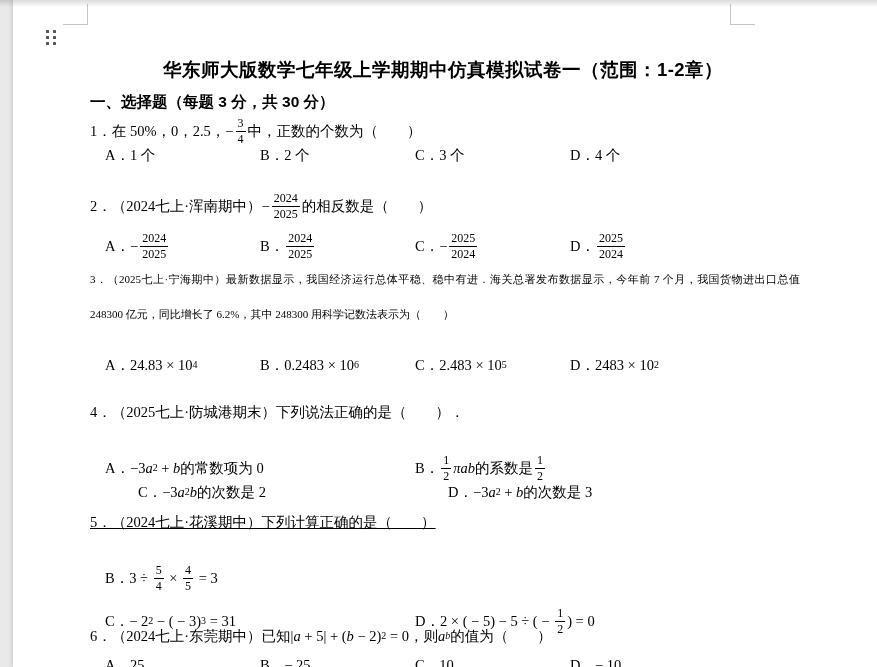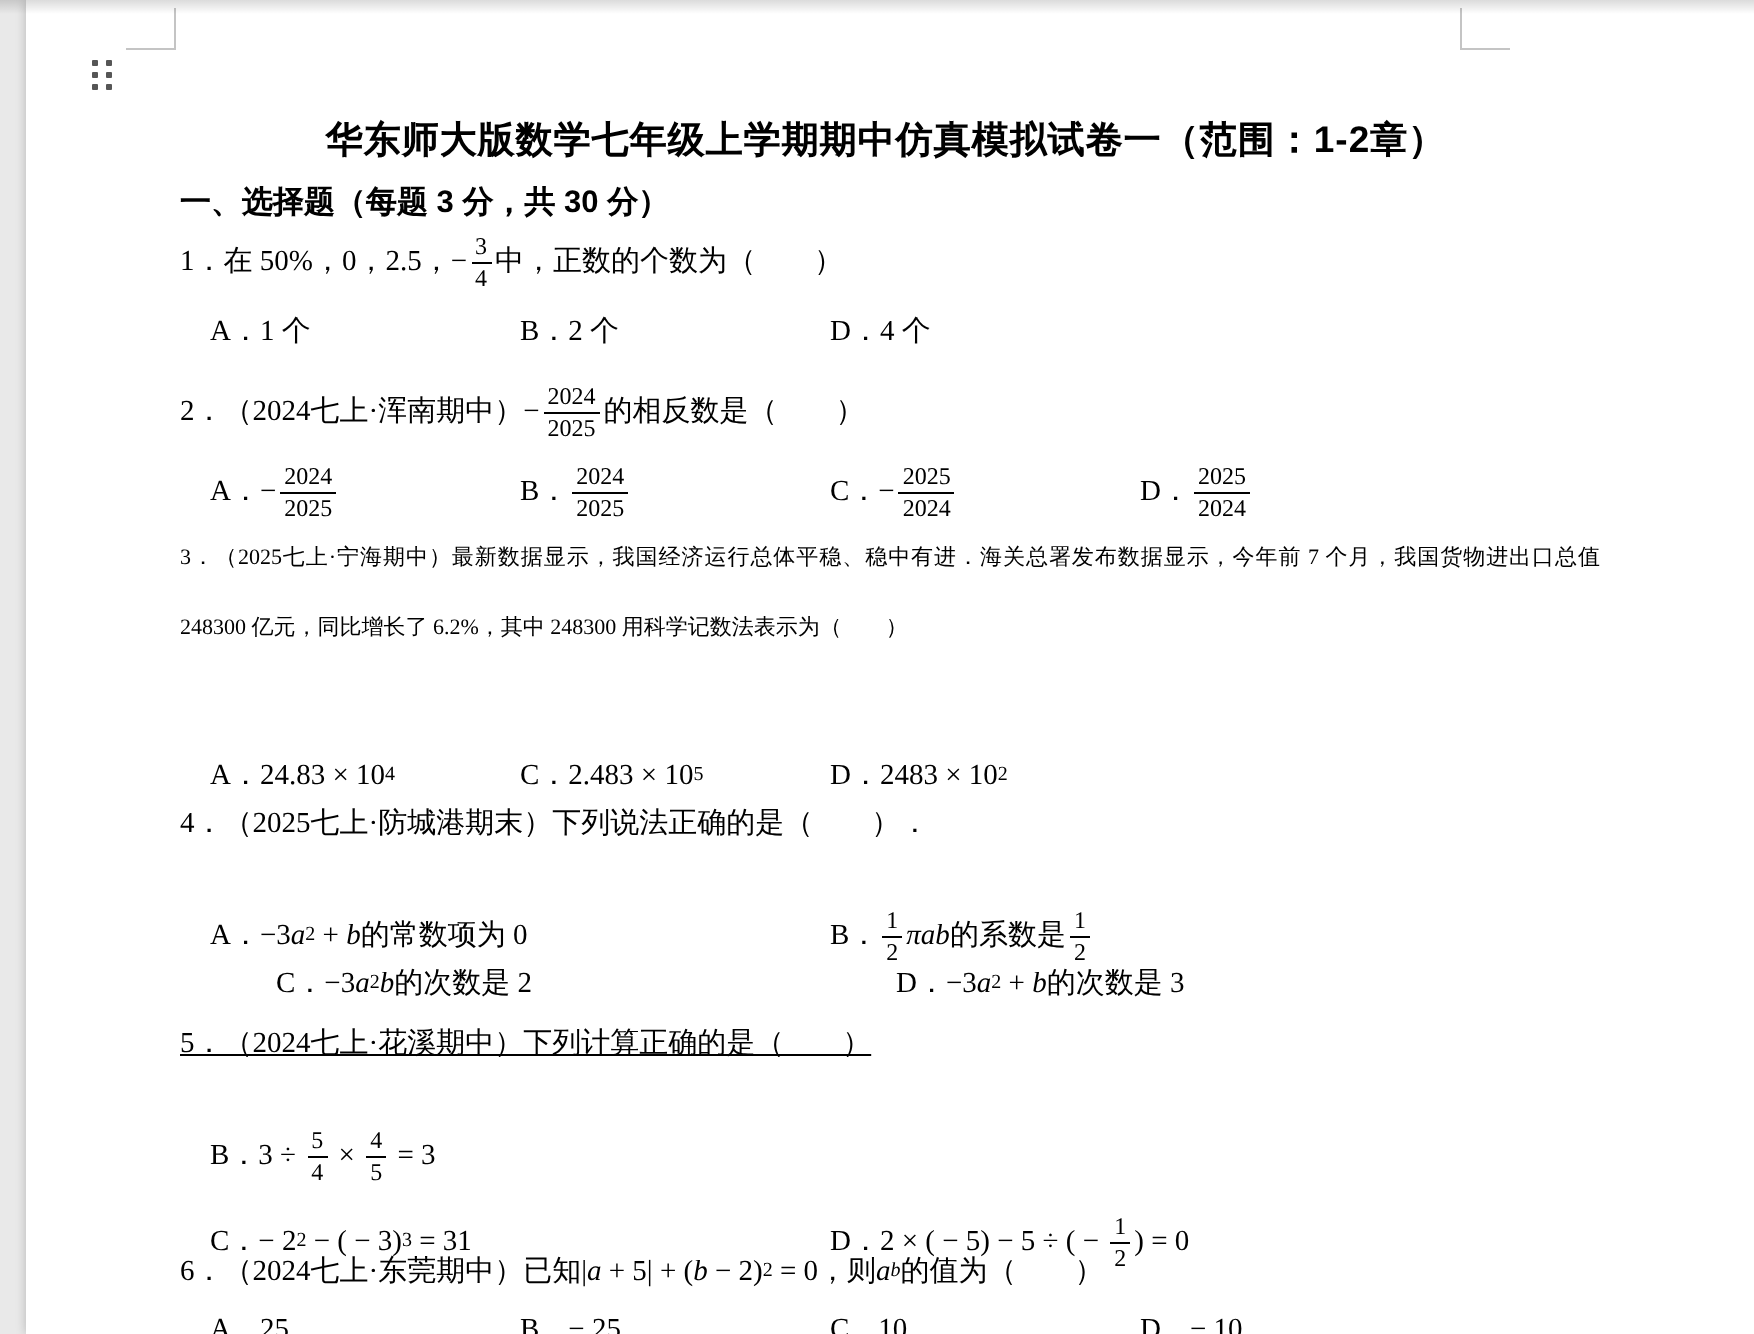--- a/index.html
+++ b/index.html
@@ -64,37 +64,39 @@
         <i></i>
         <i></i>
         <i></i>
         <i></i>
     </div>
 
     <h1 class="title">华东师大版数学七年级上学期期中仿真模拟试卷一（范围：1-2章）</h1>
     <h2 class="section">一、选择题（每题 3 分，共 30 分）</h2>
 
     <p class="stem" style="top:114px; min-height:34px;">1．在 50%，0，2.5，−<span class="frac"><span class="fn">3</span><span class="fd">4</span></span>中，正数的个数为（　　）</p>
-    <div class="opts cols4" style="top:155px;">
+    <div class="opts cols4" style="top:144px;">
       <span class="opt">A．1 个</span>
       <span class="opt">B．2 个</span>
+      <span class="opt">C．3 个</span>
       <span class="opt">D．4 个</span>
     </div>
 
     <p class="stem" style="top:188px; min-height:36px;">2．（2024七上·浑南期中）−<span class="frac"><span class="fn">2024</span><span class="fd">2025</span></span>的相反数是（　　）</p>
     <div class="opts cols4 h36" style="top:228px;">
       <span class="opt">A．−<span class="frac"><span class="fn">2024</span><span class="fd">2025</span></span></span>
       <span class="opt">B．<span class="frac"><span class="fn">2024</span><span class="fd">2025</span></span></span>
       <span class="opt">C．−<span class="frac"><span class="fn">2025</span><span class="fd">2024</span></span></span>
       <span class="opt">D．<span class="frac"><span class="fn">2025</span><span class="fd">2024</span></span></span>
     </div>
 
     <p class="para" style="top:262px;">3．（2025七上·宁海期中）最新数据显示，我国经济运行总体平稳、稳中有进．海关总署发布数据显示，今年前 7 个月，我国货物进出口总值 248300 亿元，同比增长了 6.2%，其中 248300 用科学记数法表示为（　　）</p>
-    <div class="opts cols4" style="top:377px;">
+    <div class="opts cols4" style="top:354px;">
       <span class="opt">A．24.83 × 10<sup>4</sup></span>
+      <span class="opt">B．0.2483 × 10<sup>6</sup></span>
       <span class="opt">C．2.483 × 10<sup>5</sup></span>
       <span class="opt">D．2483 × 10<sup>2</sup></span>
     </div>
 
     <p class="stem" style="top:401px;text-align:right;">4．（2025七上·防城港期末）下列说法正确的是（　　）．</p>
     <div class="opts cols2 h40" style="top:430px;">
       <span class="opt">A．−3<span class="it">a</span><sup>2</sup> + <span class="it">b</span>的常数项为 0</span>
       <span class="opt">B．<span class="frac"><span class="fn">1</span><span class="fd">2</span></span><span class="it">πab</span>的系数是<span class="frac"><span class="fn">1</span><span class="fd">2</span></span></span>
     </div>
     <div class="opts cols2" style="top:481px;margin-left:33px;">

